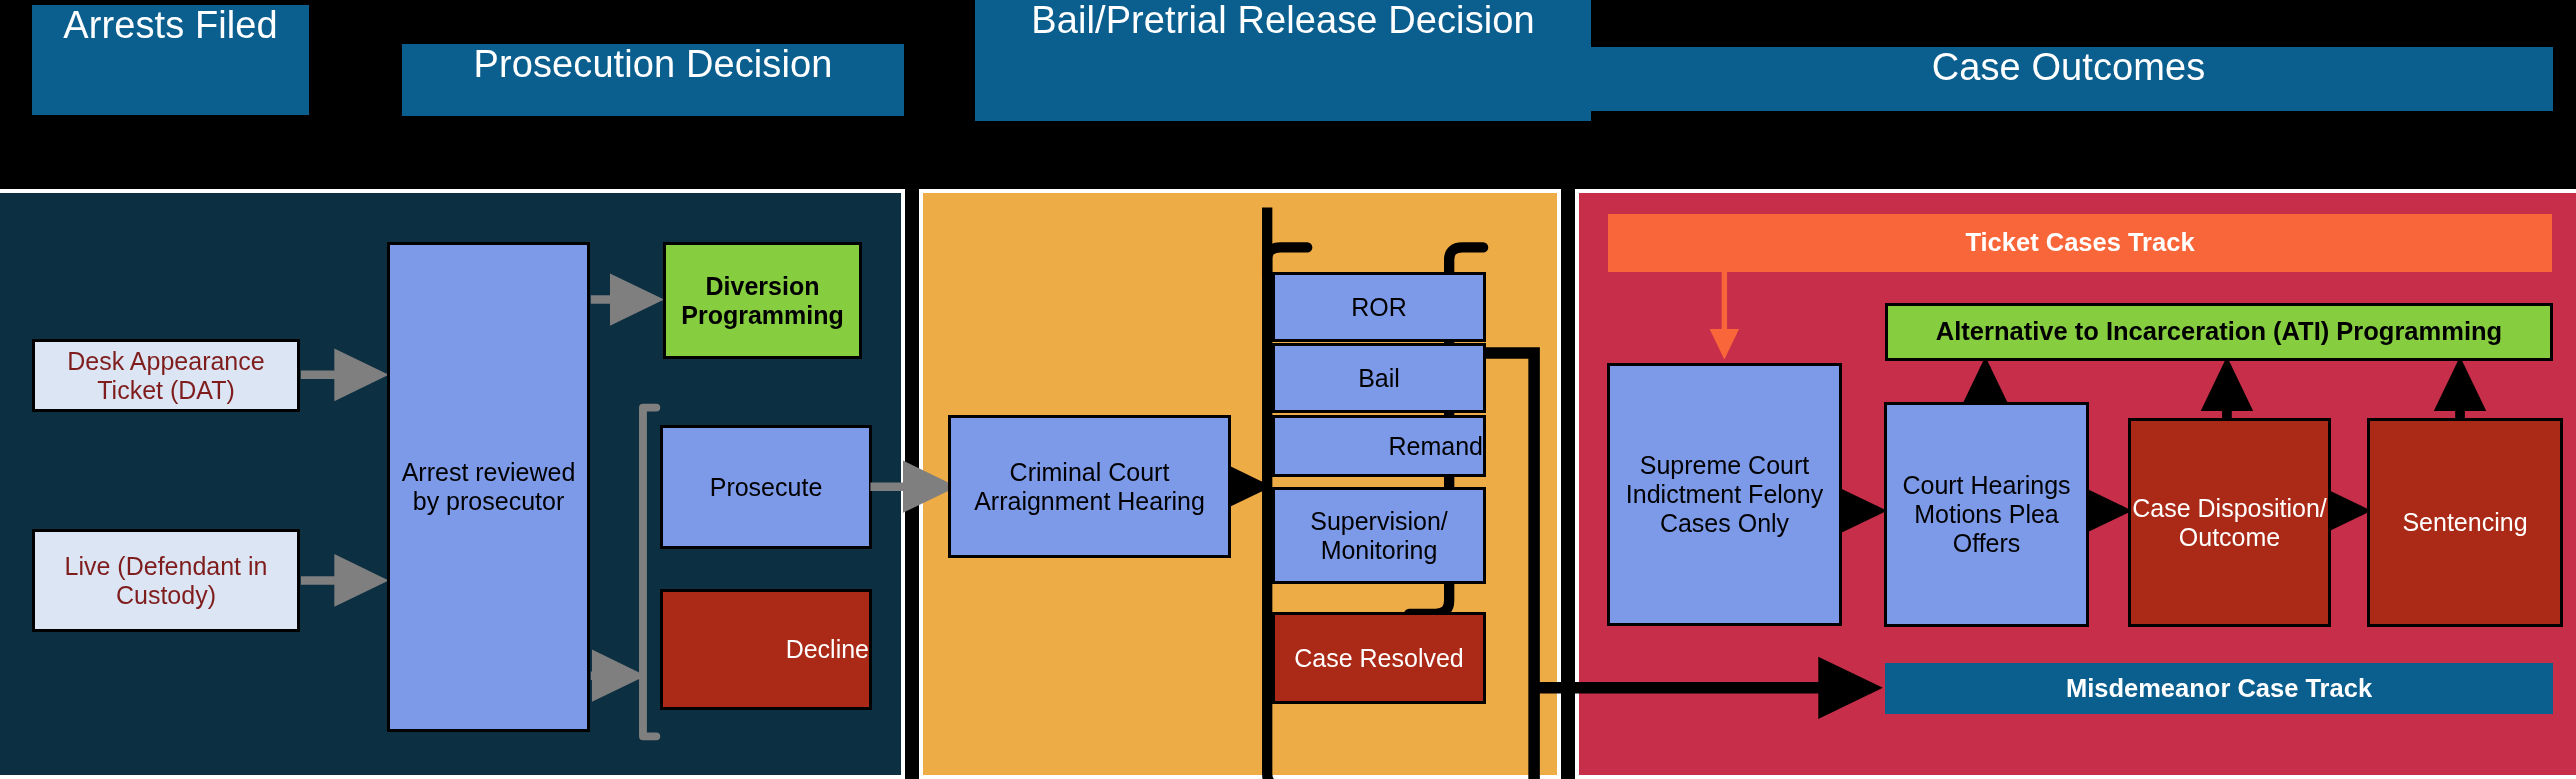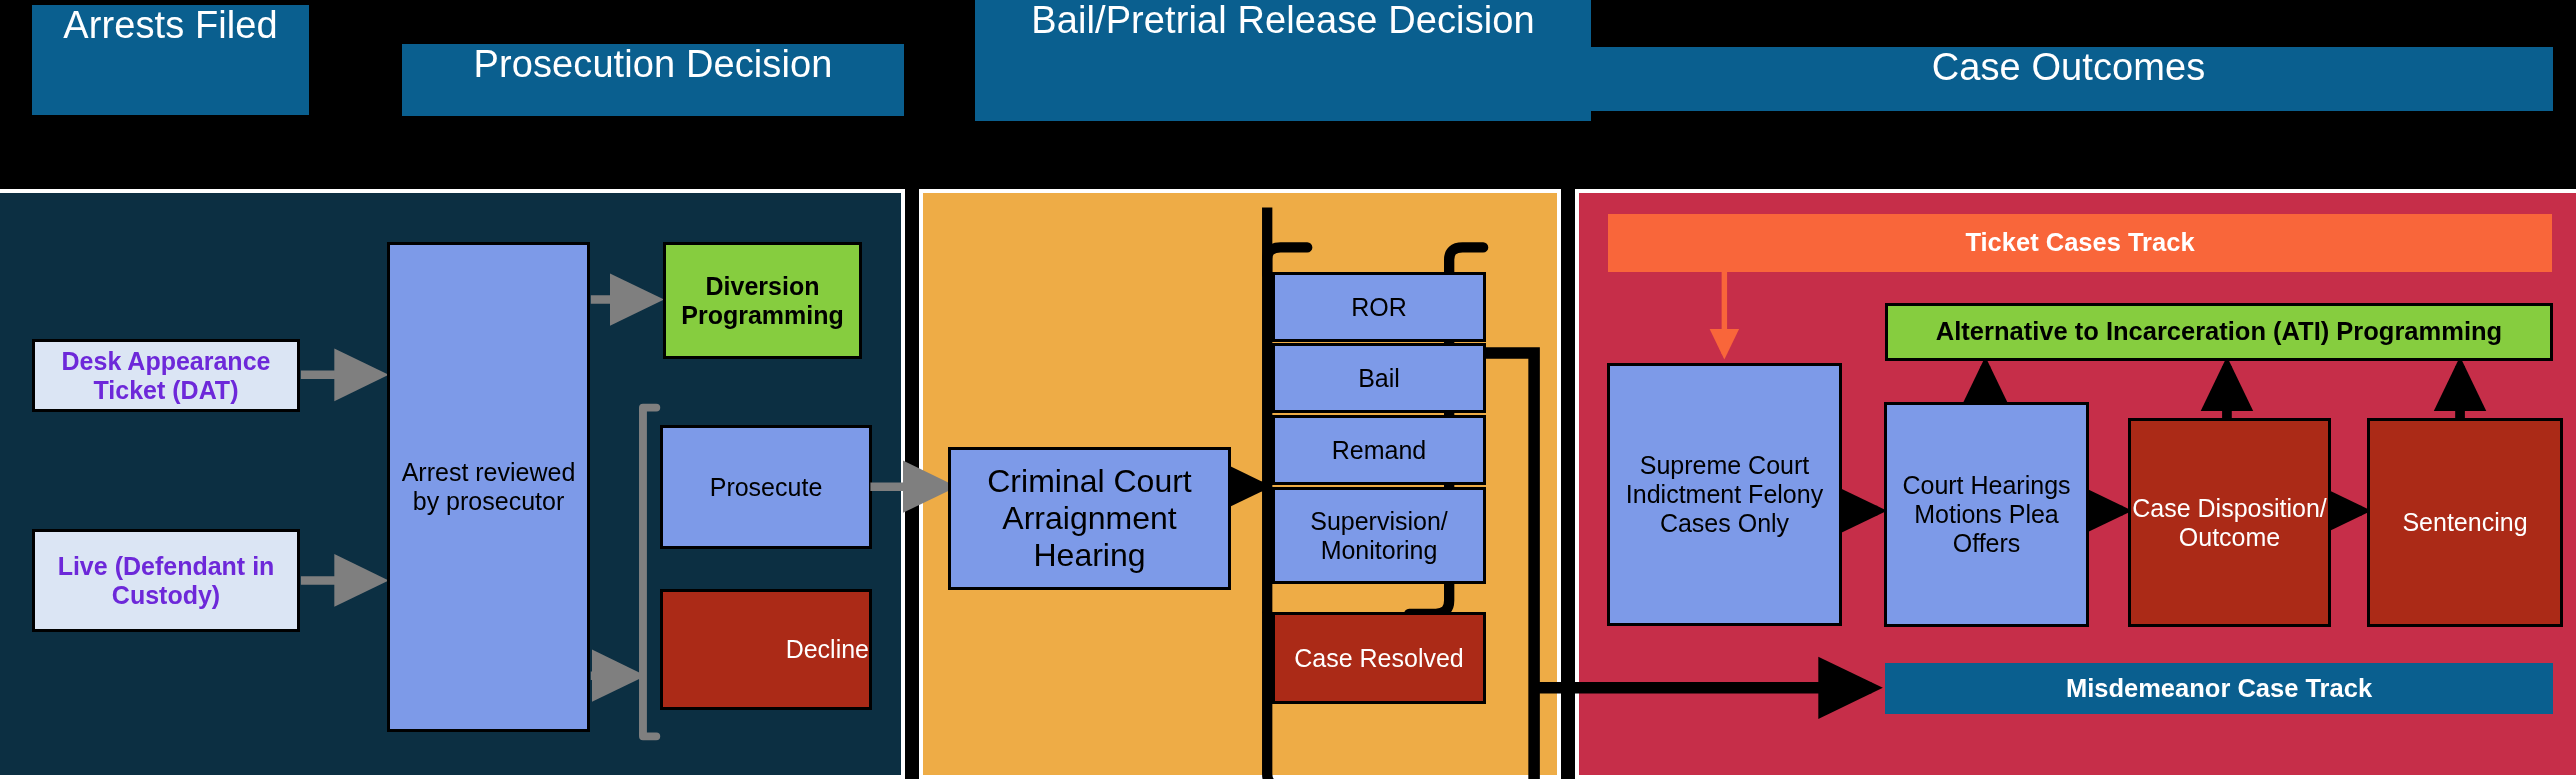--- a/index.html
+++ b/index.html
@@ -29,40 +29,40 @@
   #panel-arrests-prosecution{left:0px;top:189px;width:905px;height:590px;background:#0c2f42;border-left:none;}
   #panel-bail{left:919px;top:189px;width:642px;height:590px;background:#eeac46;}
   #panel-outcomes{left:1575px;top:189px;width:1001px;height:590px;background:#c62e49;border-right:none;}
 
   
   .node{
     position:absolute;box-sizing:border-box;border:3.6px solid #000;
     display:flex;align-items:center;justify-content:center;text-align:center;
     line-height:1.16;font-family:"Liberation Sans", sans-serif;
   }
-  .n-pale   {background:#dbe5f4;color:#6d28d9;font-weight:bold;}
+  .n-pale   {background:#dbe5f4;color:#7f1d1d;}
   .n-blue   {background:#7d9ae8;color:#000;}
   .n-green  {background:#86cd3f;color:#000;font-weight:bold;}
   .n-red    {background:#ab2a17;color:#fff;}
   .n-track-orange{background:#f9663a;color:#fff;font-weight:bold;border:none;}
   .n-track-teal  {background:#0a5f8f;color:#fff;font-weight:bold;border:none;}
 
   
   #node-dat        {left:32px; top:339px; width:268px; height:73px; font-size:25px;}
   #node-live       {left:32px; top:529px; width:268px; height:103px; font-size:25px;}
   #node-arrest-rev {left:387px; top:242px; width:203px; height:490px; font-size:25px;}
   #node-diversion  {left:663px;top:242px; width:199px; height:117px; font-size:25px;}
   #node-prosecute  {left:660px;top:425px; width:212px; height:124px; font-size:25px;}
   #node-decline    {left:660px;top:589px; width:212px; height:121px; font-size:25px;justify-content:flex-end;}
 
   
-  #node-arraign    {left:948px;top:415px; width:283px; height:143px; font-size:32px;margin-top:32px;}
+  #node-arraign    {left:948px;top:415px; width:283px; height:143px; font-size:25px;}
   #node-ror        {left:1272px;top:272px; width:214px; height:70px; font-size:25px;}
   #node-bail       {left:1272px;top:343px; width:214px; height:70px; font-size:25px;}
-  #node-remand     {left:1272px;top:415px; width:214px; height:70px; font-size:25px;}
+  #node-remand     {left:1272px;top:415px; width:214px; height:62px; font-size:25px;justify-content:flex-end;}
   #node-supervision{left:1272px;top:487px; width:214px; height:97px; font-size:25px;}
   #node-caseres    {left:1272px;top:612px;width:214px; height:92px; font-size:25px;}
 
   
   #node-felony-track  {left:1608px;top:214px; width:944px; height:58px; font-size:25.5px;}
   #node-ati           {left:1885px;top:303px; width:668px; height:58px; font-size:25.5px;}
   #node-supreme       {left:1607px;top:363px; width:235px; height:263px; font-size:25px;}
   #node-hearings      {left:1884px;top:402px; width:205px; height:225px; font-size:25px;}
   #node-disposition   {left:2128px;top:418px; width:203px; height:209px; font-size:25px;align-items:center;}
   #node-sentencing    {left:2367px;top:418px; width:196px; height:209px; font-size:25px;}

